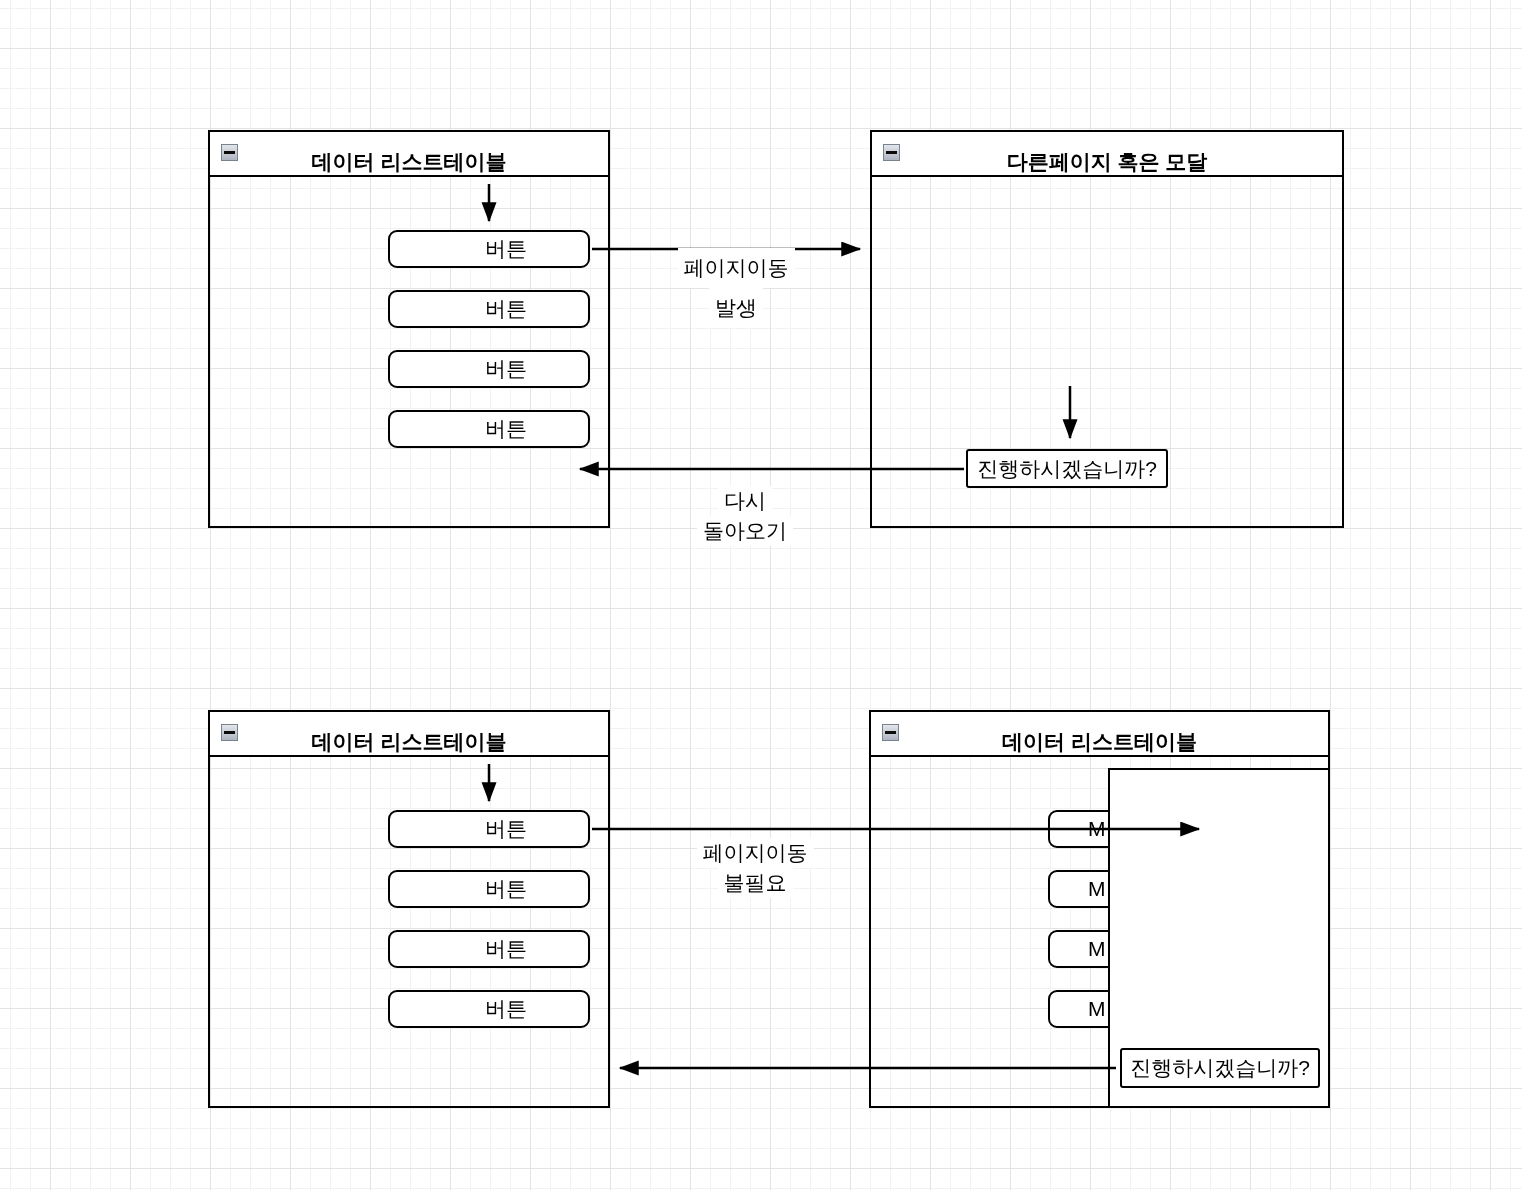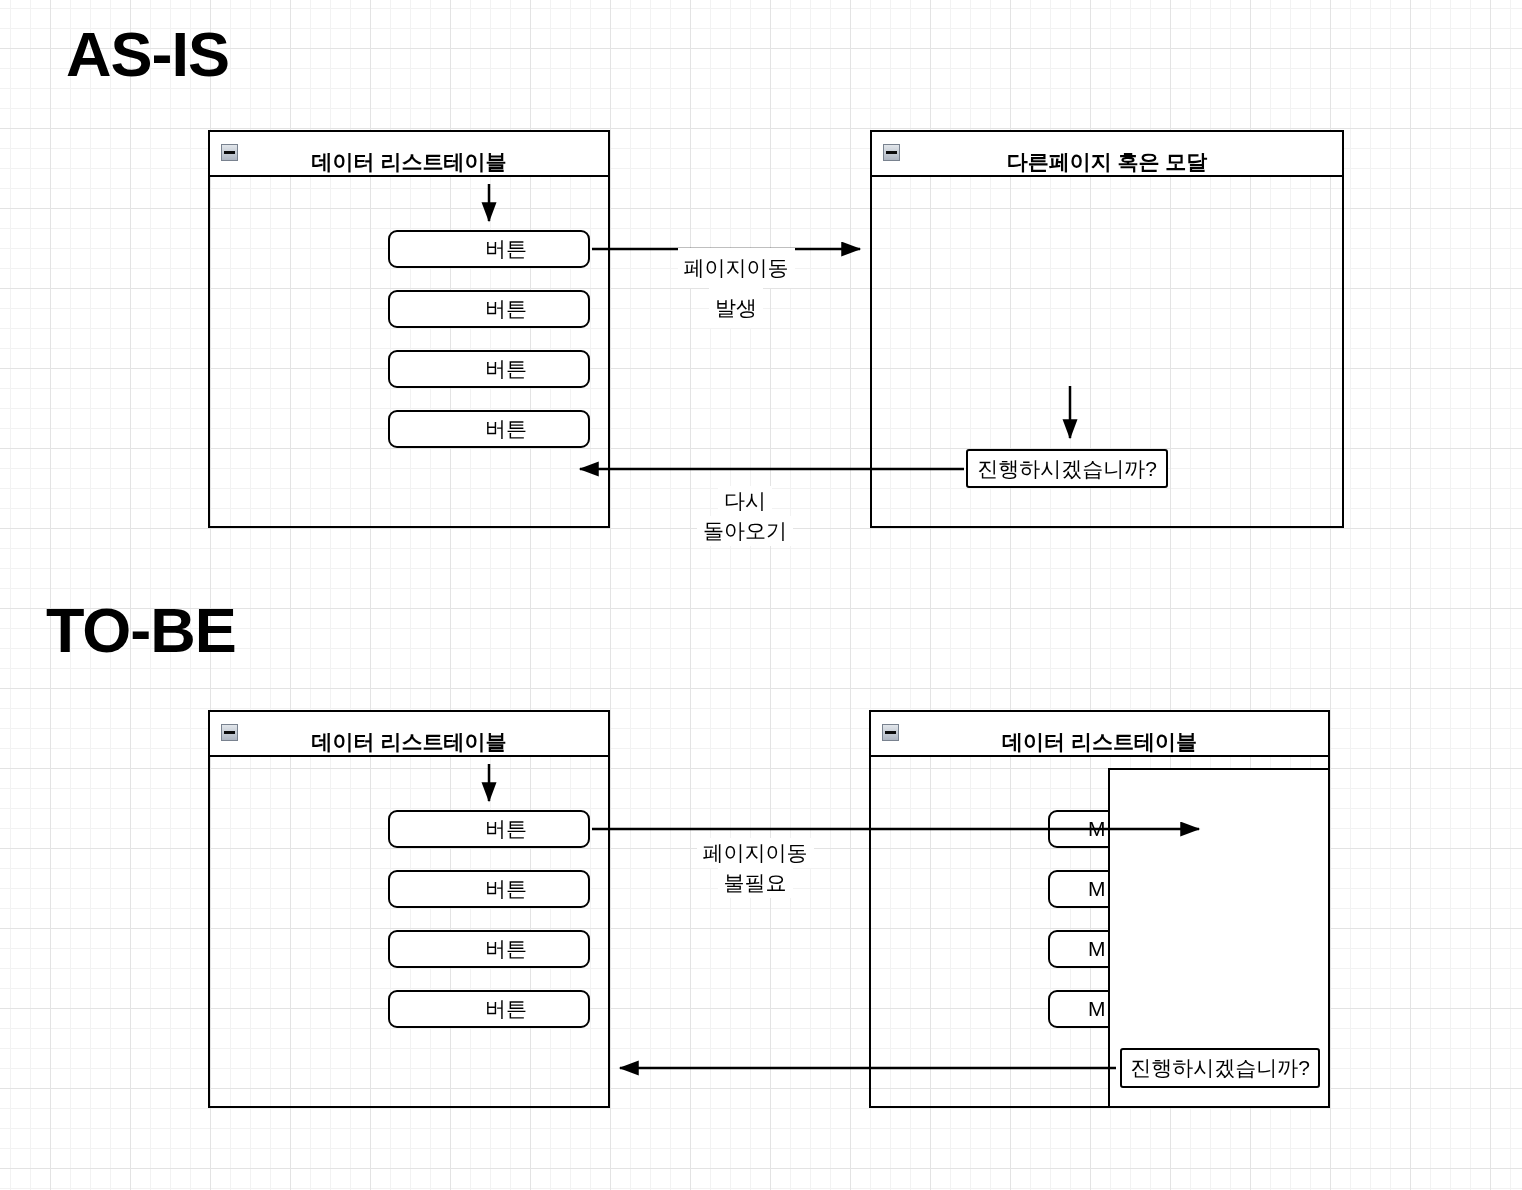--- a/index.html
+++ b/index.html
@@ -43,22 +43,20 @@
 
   .flow-label{position:absolute;text-align:center;font-size:21px;line-height:30px;z-index:25;}
   .flow-label.spread{line-height:40px;}
   .flow-label .ln{background:#ffffff;padding:0 6px;display:inline-block;}
 </style>
 </head>
 <body>
 
 <div id="canvas">
 
-  <div id="heading-asis" class="heading">AS-IS</div>
-  <div id="heading-tobe" class="heading">TO-BE</div>
 
   <div class="window" style="left:208px;top:130px;width:402px;height:398px;">
     <div class="win-header">
       <span class="collapse">
           <span class="bar"></span>
         </span>
       <span class="win-title">데이터 리스트테이블</span>
     </div>
     <div class="btn" style="left:178px;top:98px;">버튼</div>
     <div class="btn" style="left:178px;top:158px;">버튼</div>

